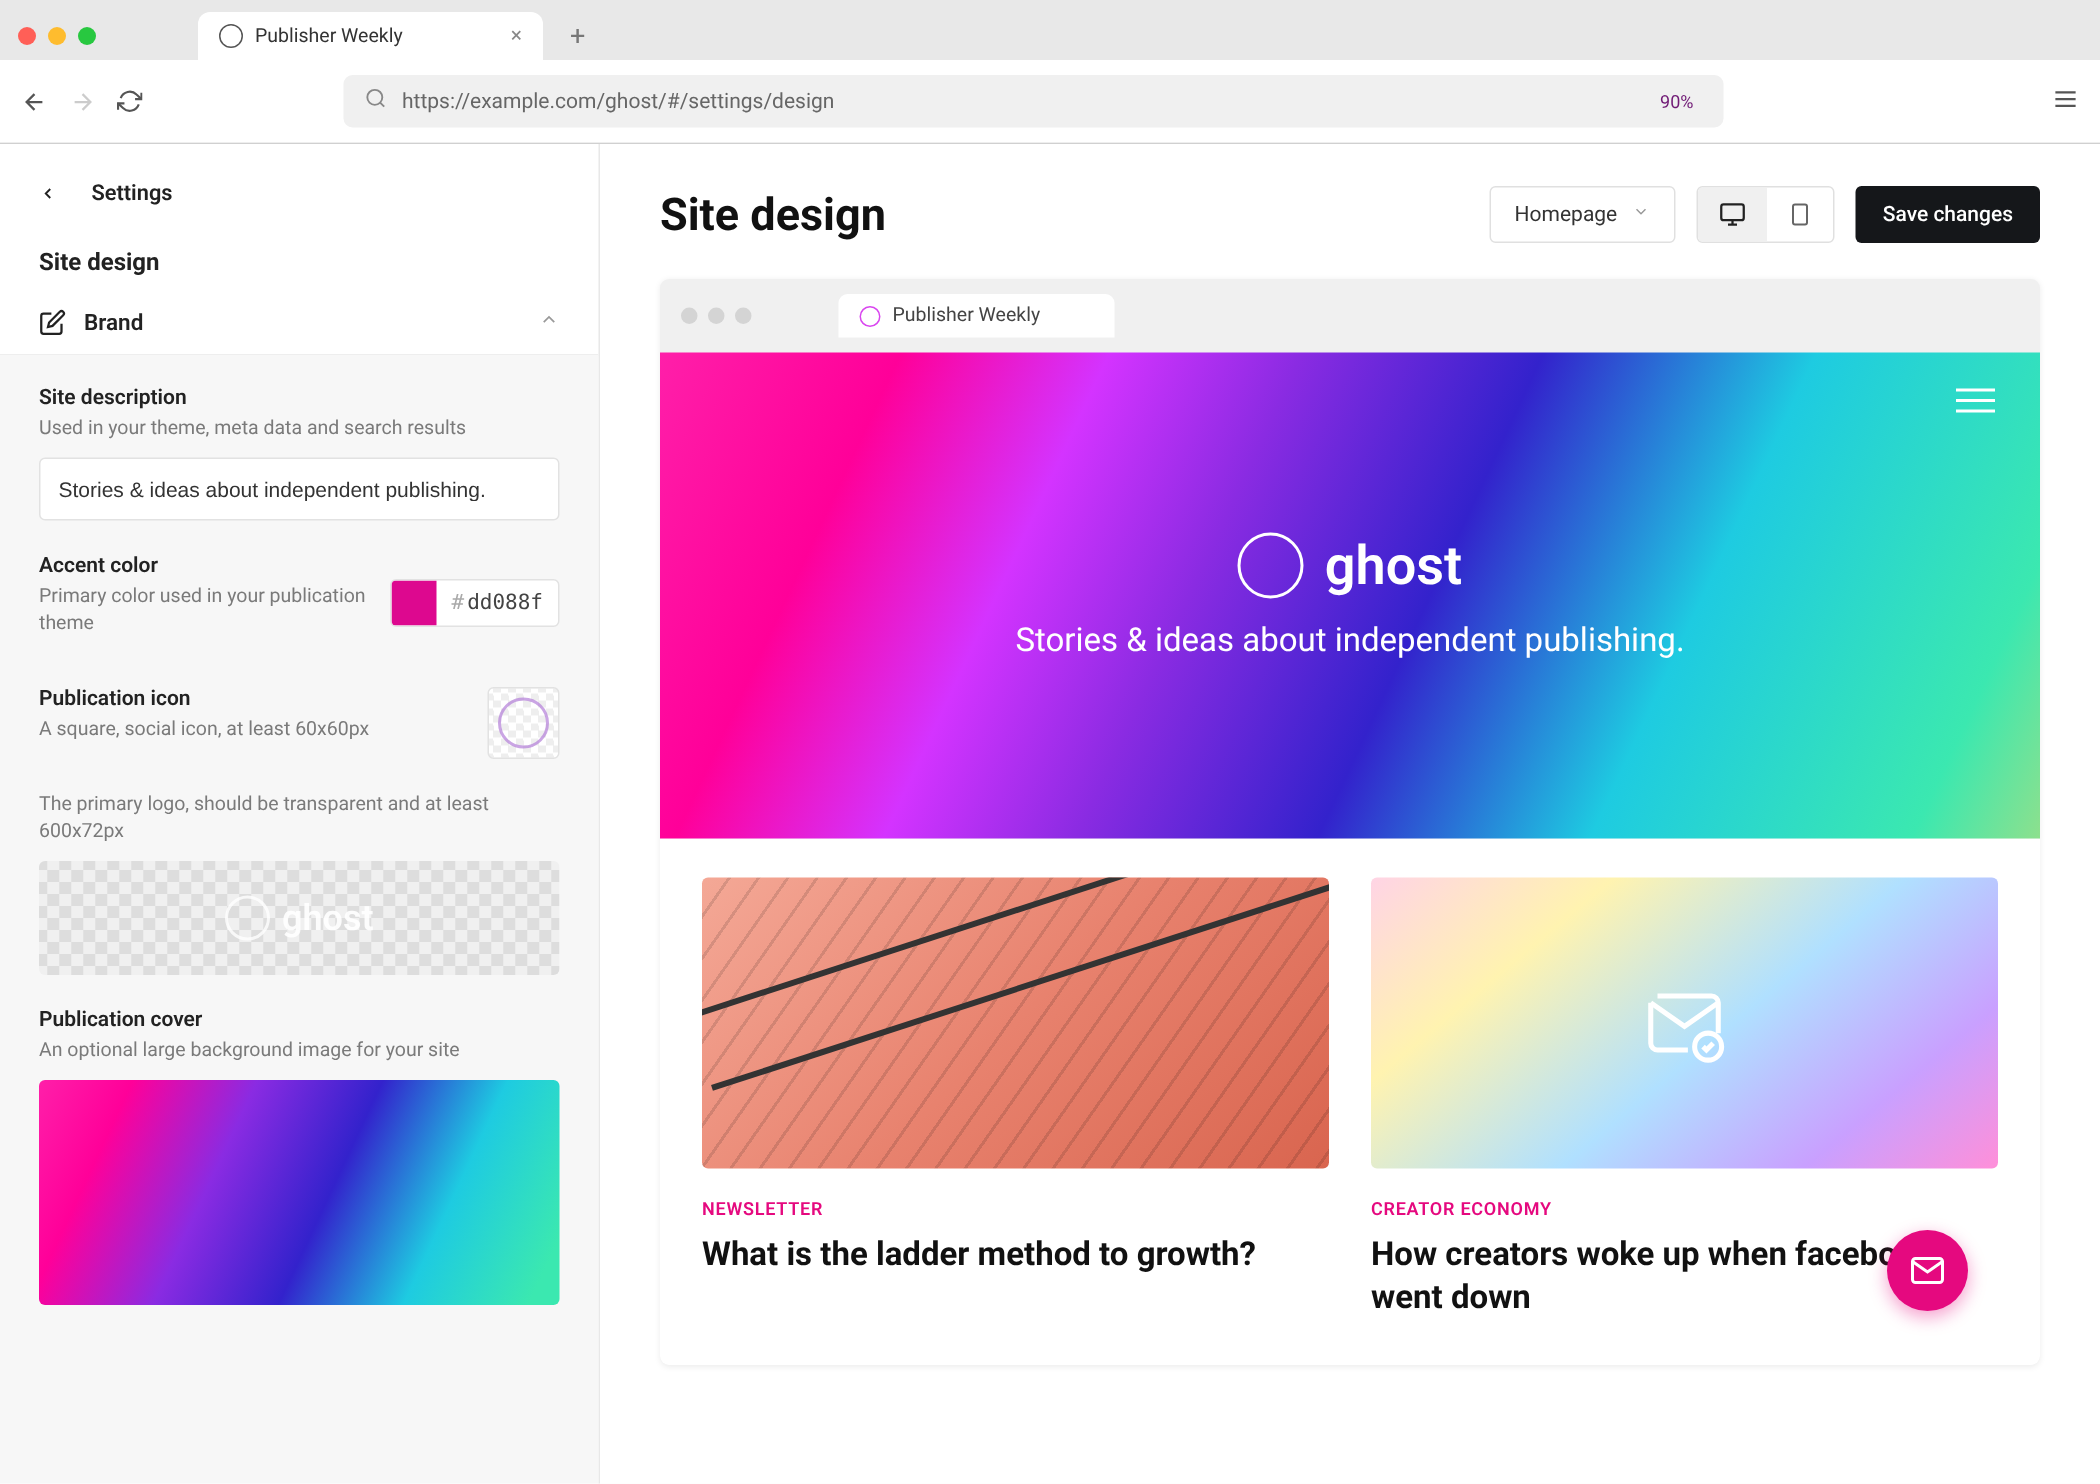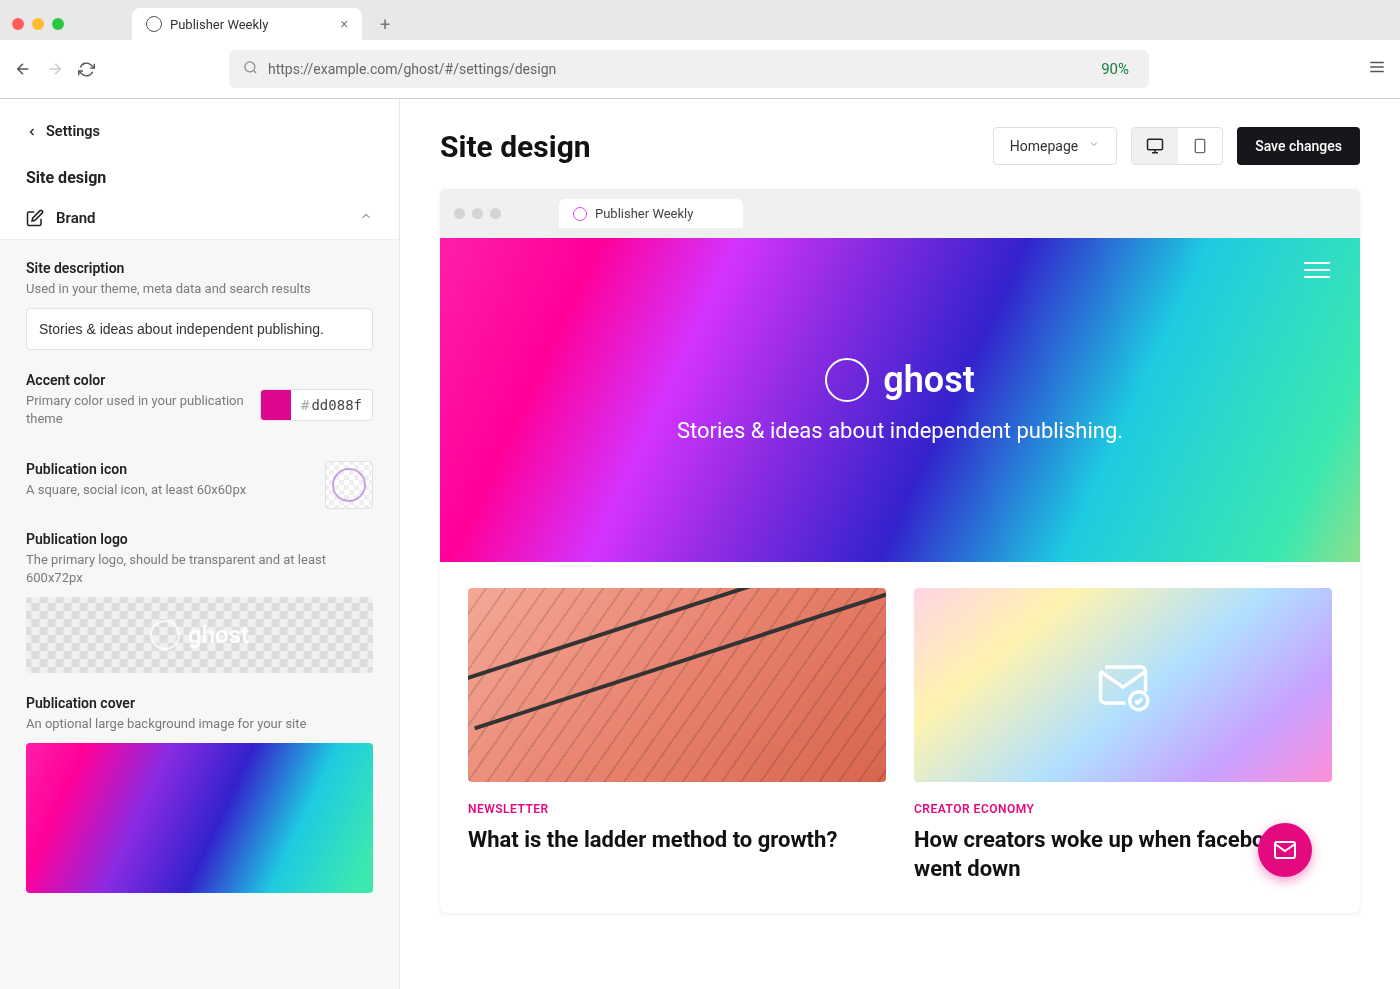--- a/index.html
+++ b/index.html
@@ -16,27 +16,27 @@
     .browser-tab { background: #fff; border-radius: 8px 8px 0 0; padding: 8px 14px; display: flex; align-items: center; gap: 8px; width: 230px; font-size: 13px; color: #333; }
     .browser-tab .tab-icon { width: 16px; height: 16px; border: 1.5px solid #555; border-radius: 50%; }
     .tab-close { margin-left: auto; color: #888; font-size: 14px; }
     .new-tab { color: #777; font-size: 18px; padding: 0 10px; }
     
     .toolbar { background: #fff; display: flex; align-items: center; padding: 10px 14px; gap: 14px; }
     .nav-btn { color: #555; display:flex; align-items:center; }
     .nav-btn.disabled { color: #ccc; }
     .url-bar { flex: 1; display: flex; align-items: center; background: #f0f0f0; border-radius: 6px; padding: 8px 14px; gap: 10px; color: #666; font-size: 14px; max-width: 920px; margin-left: 120px; }
     .url-bar .search-ic { color: #888; }
-    .zoom-badge { margin-left: auto; color: #15803d; font-size: 15px; padding: 2px 6px; }
+    .zoom-badge { margin-left: auto; color: #701a75; font-size: 12px; padding: 2px 6px; }
     .menu-btn { color: #555; margin-left: auto; }
 
     
     .app { display: flex; height: calc(989px - 90px); background: #fff; }
     .sidebar { width: 400px; border-right: 1px solid #e8e8e8; display: flex; flex-direction: column; overflow: hidden; }
-    .back-settings { display: flex; align-items: center; gap: 8px; padding: 24px 26px 16px 26px; font-size: 14.5px; font-weight: 600; color: #222; }
+    .back-settings { display: flex; align-items: center; gap: 23px; padding: 24px 26px 16px 26px; font-size: 14.5px; font-weight: 600; color: #222; }
     .sb-title { padding: 12px 26px 10px 26px; font-size: 16px; font-weight: 700; color: #222; }
     .sb-section { display: flex; align-items: center; gap: 12px; padding: 12px 26px; font-size: 15px; font-weight: 600; color: #222; border-bottom: 1px solid #eee;}
     .sb-section .chev { margin-left: auto; color: #999; }
     
     .brand-panel { background: #f7f7f7; padding: 20px 26px; flex: 1; overflow-y: auto; }
     .field { margin-bottom: 22px; }
     .field-label { font-size: 14px; font-weight: 600; color: #222; margin-bottom: 4px; }
     .field-help { font-size: 13px; color: #7a7a7a; margin-bottom: 10px; line-height: 1.4; }
     .text-input { width: 100%; background: #fff; border: 1px solid #e2e2e2; border-radius: 4px; padding: 12px 12px; font-size: 14px; color: #333; }
     
@@ -200,21 +200,20 @@
         <div>
           <div class="field-label">Publication icon</div>
           <div class="field-help">A square, social icon, at least 60x60px</div>
         </div>
         <div class="icon-preview">
           <div class="icon-preview-circle"></div>
         </div>
       </div>
 
       <div class="field">
-        <div class="field-label">Publication logo</div>
         <div class="field-help">The primary logo, should be transparent and at least 600x72px</div>
         <div class="logo-preview">
           <div class="logo-ghost-circle"></div>
           <div class="logo-ghost-text">ghost</div>
         </div>
       </div>
 
       <div class="field">
         <div class="field-label">Publication cover</div>
         <div class="field-help">An optional large background image for your site</div>

